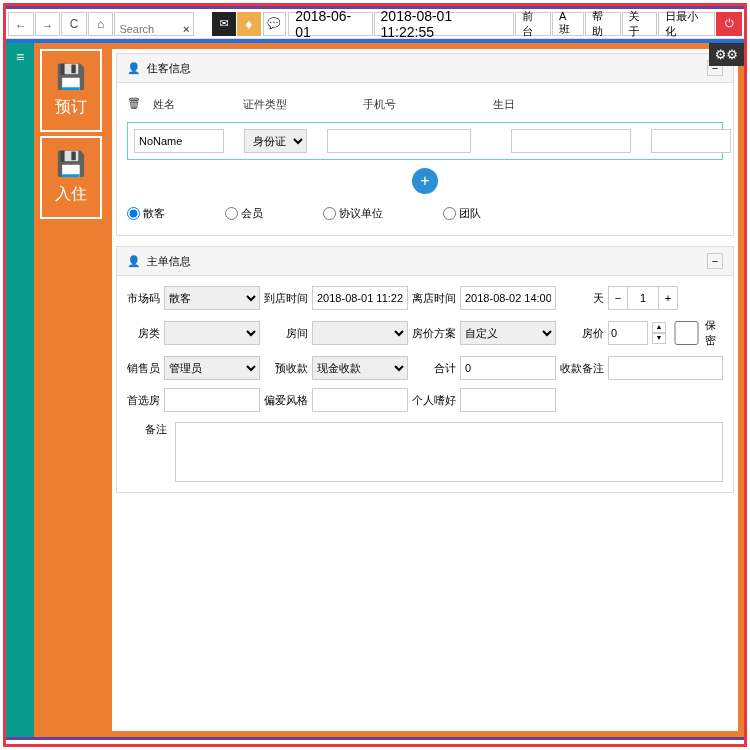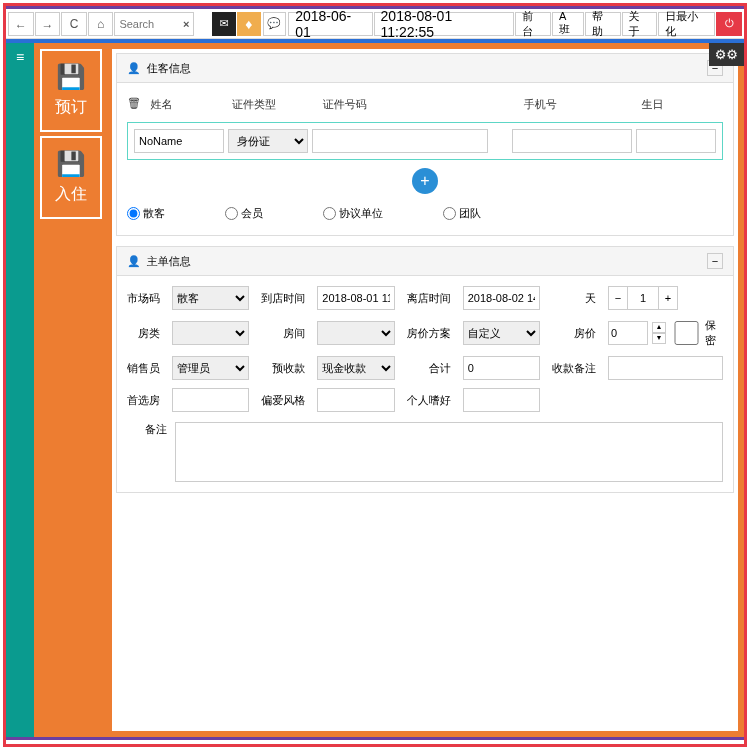--- a/index.html
+++ b/index.html
@@ -1,21 +1,21 @@
 <!DOCTYPE html>
 <html><head>
 <meta charset="utf-8">
 <style>
 *{box-sizing:border-box;margin:0;padding:0;font-family:"Microsoft YaHei",Arial,sans-serif;font-size:11px}
 body{background:#fff;width:750px;height:750px;overflow:hidden}
 .outer{border:3px solid #e63946;width:744px;height:744px;margin:3px}
 .purple-band{background:#6b3fa0;height:3px}
 .toolbar{background:#fff;height:30px;border-bottom:1px solid #ddd;display:flex;align-items:center;padding:0 2px}
 .tbtn{width:26px;height:24px;border:1px solid #ccc;background:#fff;display:flex;align-items:center;justify-content:center;margin-right:1px;cursor:pointer;color:#555;font-size:12px}
-.search-box{flex:0 0 80px;height:24px;border:1px solid #ccc;display:flex;align-items:center;padding:0 4px;margin-right:18px;position:relative}
+.search-box{flex:0 0 80px;height:24px;border:1px solid #ccc;display:flex;align-items:flex-end;padding:0 4px;margin-right:18px;position:relative}
 .search-box input{border:none;width:100%;outline:none;color:#999}
 .search-clear{position:absolute;right:4px;color:#555;cursor:pointer;font-weight:bold}
 .spacer{flex:1}
 .mail-btn{background:#222;color:#fff;width:24px;height:24px;display:flex;align-items:center;justify-content:center;margin-right:1px}
 .orange-dot{width:24px;height:24px;background:#f0ad4e;display:flex;align-items:center;justify-content:center;color:#fff;font-size:14px;margin-right:2px}
 .chat-btn{width:24px;height:24px;border:1px solid #ccc;display:flex;align-items:center;justify-content:center;margin-right:2px}
 .date-disp{border:1px solid #ccc;height:24px;padding:0 6px;display:flex;align-items:center;font-size:14px;margin-right:1px}
 .top-link{border:1px solid #ccc;height:24px;padding:0 6px;display:flex;align-items:center;font-size:11px;margin-right:1px;cursor:pointer}
 .power-btn{background:#e63946;color:#fff;width:26px;height:24px;display:flex;align-items:center;justify-content:center}
 .blue-band{background:#2a6fd6;height:4px}
@@ -36,30 +36,30 @@
 .panel-hd .pcollapse{margin-left:auto;border:1px solid #ccc;width:16px;height:16px;display:flex;align-items:center;justify-content:center;cursor:pointer}
 .panel-body{padding:10px}
 .guest-hdr{display:flex;padding:4px 0;margin-bottom:6px}
 .gh-col{font-size:11px;color:#333}
 .gh-del{width:26px}
 .gh-name{width:90px}
 .gh-idtype{width:100px}
 .gh-idnum{width:200px}
 .gh-phone{width:130px;margin-left:20px}
 .gh-bday{width:90px}
-.guest-row{border:1px solid #5dd6c6;padding:6px;display:flex;align-items:center;gap:4px}
+.guest-row{border:1px solid #5dd6c6;padding:6px;display:flex;align-items:center;gap:20px}
 .fld-name{width:90px;height:24px;border:1px solid #ccc;padding:0 4px}
 .fld-idtype{width:90px;height:24px;border:1px solid #ccc;padding:0 4px}
 .fld-idnum{width:200px;height:24px;border:1px solid #ccc}
 .fld-phone{width:120px;height:24px;border:1px solid #ccc;margin-left:20px}
 .fld-bday{width:80px;height:24px;border:1px solid #ccc}
 .add-circle{width:26px;height:26px;background:#2a8fd6;border-radius:50%;color:#fff;display:flex;align-items:center;justify-content:center;margin:8px auto;font-size:16px;cursor:pointer}
 .radio-row{display:flex;gap:60px;padding:4px 0}
 .radio-row label{display:flex;align-items:center;gap:3px;font-size:11px}
-.form-grid{display:grid;grid-template-columns:auto 1fr auto 1fr auto 1fr auto 1fr;gap:8px 12px;align-items:center}
+.form-grid{display:grid;grid-template-columns:auto 1fr auto 1fr auto 1fr auto 1fr;gap:8px 4px;align-items:center}
 .flbl{text-align:right;font-size:11px;white-space:nowrap}
 .finput{height:24px;border:1px solid #ccc;width:100%;padding:0 4px;font-size:11px}
 .fsel{height:24px;border:1px solid #ccc;width:100%;font-size:11px}
 .days-ctrl{display:flex;align-items:center}
 .days-ctrl button{width:20px;height:24px;border:1px solid #ccc;background:#fff;cursor:pointer}
 .days-ctrl input{width:30px;height:24px;border:1px solid #ccc;border-left:none;border-right:none;text-align:center}
 .price-cell{display:flex;align-items:center;gap:4px}
 .price-cell input{width:40px;height:24px;border:1px solid #ccc;padding:0 2px}
 .price-step{display:flex;flex-direction:column}
 .price-step span{width:14px;height:11px;border:1px solid #ccc;font-size:7px;text-align:center;cursor:pointer}
@@ -116,21 +116,20 @@
         <div class="panel-hd">
           <span class="picon">👤</span>
           <span class="ptitle">住客信息</span>
           <span class="pcollapse">−</span>
         </div>
         <div class="panel-body">
           <div class="guest-hdr">
             <div class="gh-col gh-del">🗑</div>
             <div class="gh-col gh-name">姓名</div>
             <div class="gh-col gh-idtype">证件类型</div>
-            <div class="gh-col gh-idnum">证件号码</div>
             <div class="gh-col gh-phone">手机号</div>
             <div class="gh-col gh-bday">生日</div>
           </div>
           <div class="guest-row">
             <input class="fld-name" value="NoName" style="">
             <select class="fld-idtype"><option>身份证</option></select>
             <input class="fld-idnum" style="">
             <input class="fld-phone" style="">
             <input class="fld-bday" style="">
           </div>

